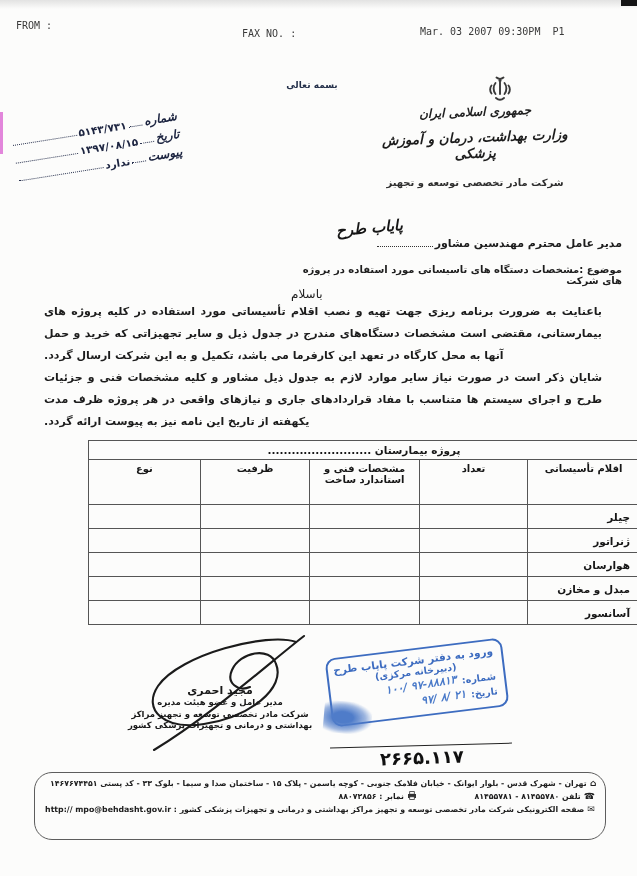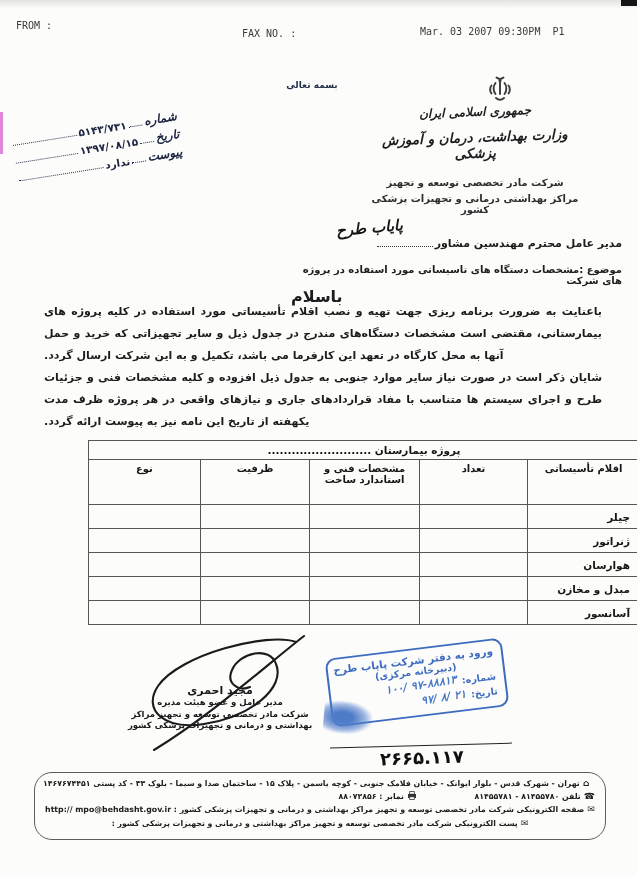--- a/index.html
+++ b/index.html
@@ -38,21 +38,21 @@
   .ref-value{font-size:10.5px;font-weight:800;letter-spacing:.5px;white-space:nowrap;direction:ltr;}
 
   
   .addressee{position:absolute;left:308px;top:236px;width:314px;direction:rtl;text-align:right;
     font-size:11px;font-weight:800;color:#1d1d1d;}
   .addr-dots{display:inline-block;width:56px;border-bottom:1.6px dotted #333;height:10px;margin-right:2px;}
   .addr-hand{position:absolute;left:336px;top:219px;font-size:15px;font-weight:800;font-style:italic;
     color:#161616;transform:rotate(-5deg);letter-spacing:1px;}
   .subject{position:absolute;left:298px;top:264px;width:324px;direction:rtl;text-align:right;
     font-size:10px;font-weight:800;color:#1d1d1d;}
-  .salutation{position:absolute;left:291px;top:287px;font-size:16px;font-weight:700;color:#1d1d1d;}
+  .salutation{position:absolute;left:291px;top:287px;font-size:12px;font-weight:400;color:#1d1d1d;}
 
   
   .para{position:absolute;left:44px;width:558px;direction:rtl;text-align:justify;
     text-align-last:left;-moz-text-align-last:left;
     font-size:11px;font-weight:600;line-height:22px;color:#1c1c1c;}
   .p1{top:301px;} .p2{top:367px;}
 
   
   table.spec{position:absolute;left:88px;top:440px;width:552px;border-collapse:collapse;
     direction:rtl;color:#161616;border:1.3px solid #4a4a4a;border-top:1.4px dashed #6a6a6a;}
@@ -83,21 +83,21 @@
 
   
   .ref-overline{position:absolute;left:330px;top:745px;width:182px;border-top:1.7px solid #222;transform:rotate(-1.5deg);}
   .ref-hand{position:absolute;left:380px;top:747px;font-size:18px;font-weight:800;color:#101010;
     direction:ltr;letter-spacing:2px;transform:rotate(-2deg);}
 
   
   .footerbox{position:absolute;left:34px;top:772px;width:570px;height:66px;
     border:1.3px solid #5d5d5d;border-radius:18px;color:#202020;}
   .ft{position:absolute;direction:rtl;font-size:7.8px;font-weight:700;white-space:nowrap;}
-  .ft-addr{top:5px;right:2px;left:8px;text-align:left;}
+  .ft-addr{top:5px;right:2px;left:8px;text-align:center;}
   .ft-phone{top:18px;right:10px;}
   .ft-fax{top:18px;left:178px;width:204px;text-align:right;}
   .ft-web{top:31px;right:8px;left:8px;text-align:center;}
   .ft-mail{top:45px;right:8px;left:8px;text-align:center;}
   .ft .glyph{font-size:9px;margin-left:3px;}
   .ft .url{direction:ltr;unicode-bidi:embed;font-weight:800;}
   .pricon{vertical-align:-1px;margin-left:3px;}
 </style>
 </head>
 <body>
@@ -122,21 +122,20 @@
         <path d="M7.5 10.5c-1.8 2.2-1.8 5.8 0 8"></path>
         <path d="M24.5 10.5c1.8 2.2 1.8 5.8 0 8"></path>
         <path d="M12 23c2.6 2.4 5.4 2.4 8 0"></path>
       </g>
       <circle cx="16" cy="5.6" r="1.5" fill="#3a3a3a"></circle>
     </svg>
   </div>
   <div class="cal1">جمهوری اسلامی ایران</div>
   <div class="cal2">وزارت بهداشت، درمان و آموزش پزشکی</div>
   <div class="co1">شرکت مادر تخصصی توسعه و تجهیز</div>
-  <div class="co2">مراکز بهداشتی درمانی و تجهیزات پزشکی کشور</div>
 
   <div class="refblock">
     <div class="refline">
       <span class="ref-label">شماره</span>
       <span class="ref-dots"></span>
       <span class="ref-value">۵۱۴۳/۷۳۱</span>
       <span class="ref-dots long"></span>
     </div>
     <div class="refline">
       <span class="ref-label">تاریخ</span>
@@ -151,21 +150,21 @@
       <span class="ref-dots long"></span>
     </div>
   </div>
 
   <div class="addressee"><span>مدیر عامل محترم مهندسین مشاور</span><span class="addr-dots"></span></div>
   <div class="addr-hand">پایاب طرح</div>
   <div class="subject">موضوع :مشخصات دستگاه های تاسیساتی مورد استفاده در پروژه های شرکت</div>
   <div class="salutation">باسلام</div>
 
   <div class="para p1">باعنایت به ضرورت برنامه ریزی جهت تهیه و نصب اقلام تأسیساتی مورد استفاده در کلیه پروژه های بیمارستانی، مقتضی است مشخصات دستگاه‌های مندرج در جدول ذیل و سایر تجهیزاتی که خرید و حمل آنها به محل کارگاه در تعهد این کارفرما می باشد، تکمیل و به این شرکت ارسال گردد.</div>
-  <div class="para p2">شایان ذکر است در صورت نیاز سایر موارد جنوبی به جدول ذیل افزوده و کلیه مشخصات فنی و جزئیات طرح و اجرای سیستم ها متناسب با مفاد قراردادهای جاری و نیازهای واقعی در هر پروژه ظرف مدت یکهفته از تاریخ این نامه نیز به پیوست ارائه گردد.</div>
+  <div class="para p2">شایان ذکر است در صورت نیاز سایر موارد لازم به جدول ذیل مشاور و کلیه مشخصات فنی و جزئیات طرح و اجرای سیستم ها متناسب با مفاد قراردادهای جاری و نیازهای واقعی در هر پروژه ظرف مدت یکهفته از تاریخ این نامه نیز به پیوست ارائه گردد.</div>
 
   <table class="spec">
     <colgroup>
       <col style="width:95px">
         <col style="width:92px">
         <col style="width:93px">
         <col style="width:93px">
         <col style="width:95px">
     </colgroup>
     <tbody>
@@ -251,15 +250,14 @@
 
   <div class="footerbox">
     <div class="ft ft-addr"><span class="glyph">⌂</span><span>تهران - شهرک قدس - بلوار ایوانک - خیابان فلامک جنوبی - کوچه یاسمن - پلاک ۱۵ - ساختمان صدا و سیما - بلوک ۳۳ - کد پستی ۱۴۶۷۶۷۴۴۵۱</span></div>
     <div class="ft ft-phone"><span class="glyph">☎</span><span>تلفن</span>&nbsp;<span>۸۱۴۵۵۷۸۰ - ۸۱۴۵۵۷۸۱</span></div>
     <div class="ft ft-fax"><span class="pricon"><svg width="10" height="9" viewBox="0 0 10 9">
             <rect x="1" y="3" width="8" height="4" fill="#333"></rect>
             <rect x="2.7" y="0.6" width="4.6" height="2.6" fill="none" stroke="#333" stroke-width="0.8"></rect>
             <rect x="2.7" y="5.8" width="4.6" height="2.6" fill="#fff" stroke="#333" stroke-width="0.8"></rect>
           </svg></span><span>نمابر :</span>&nbsp;<span>۸۸۰۷۲۸۵۶</span></div>
     <div class="ft ft-web"><span class="glyph">✉</span><span>صفحه الکترونیکی شرکت مادر تخصصی توسعه و تجهیز مراکز بهداشتی و درمانی و تجهیزات پزشکی کشور :</span>&nbsp;<span class="url">http:// mpo@behdasht.gov.ir</span></div>
-    <div class="ft ft-mail"><span class="glyph">✉</span><span>پست الکترونیکی شرکت مادر تخصصی توسعه و تجهیز مراکز بهداشتی و درمانی و تجهیزات پزشکی کشور :</span></div>
   </div>
 </div>
 
 </body></html>

